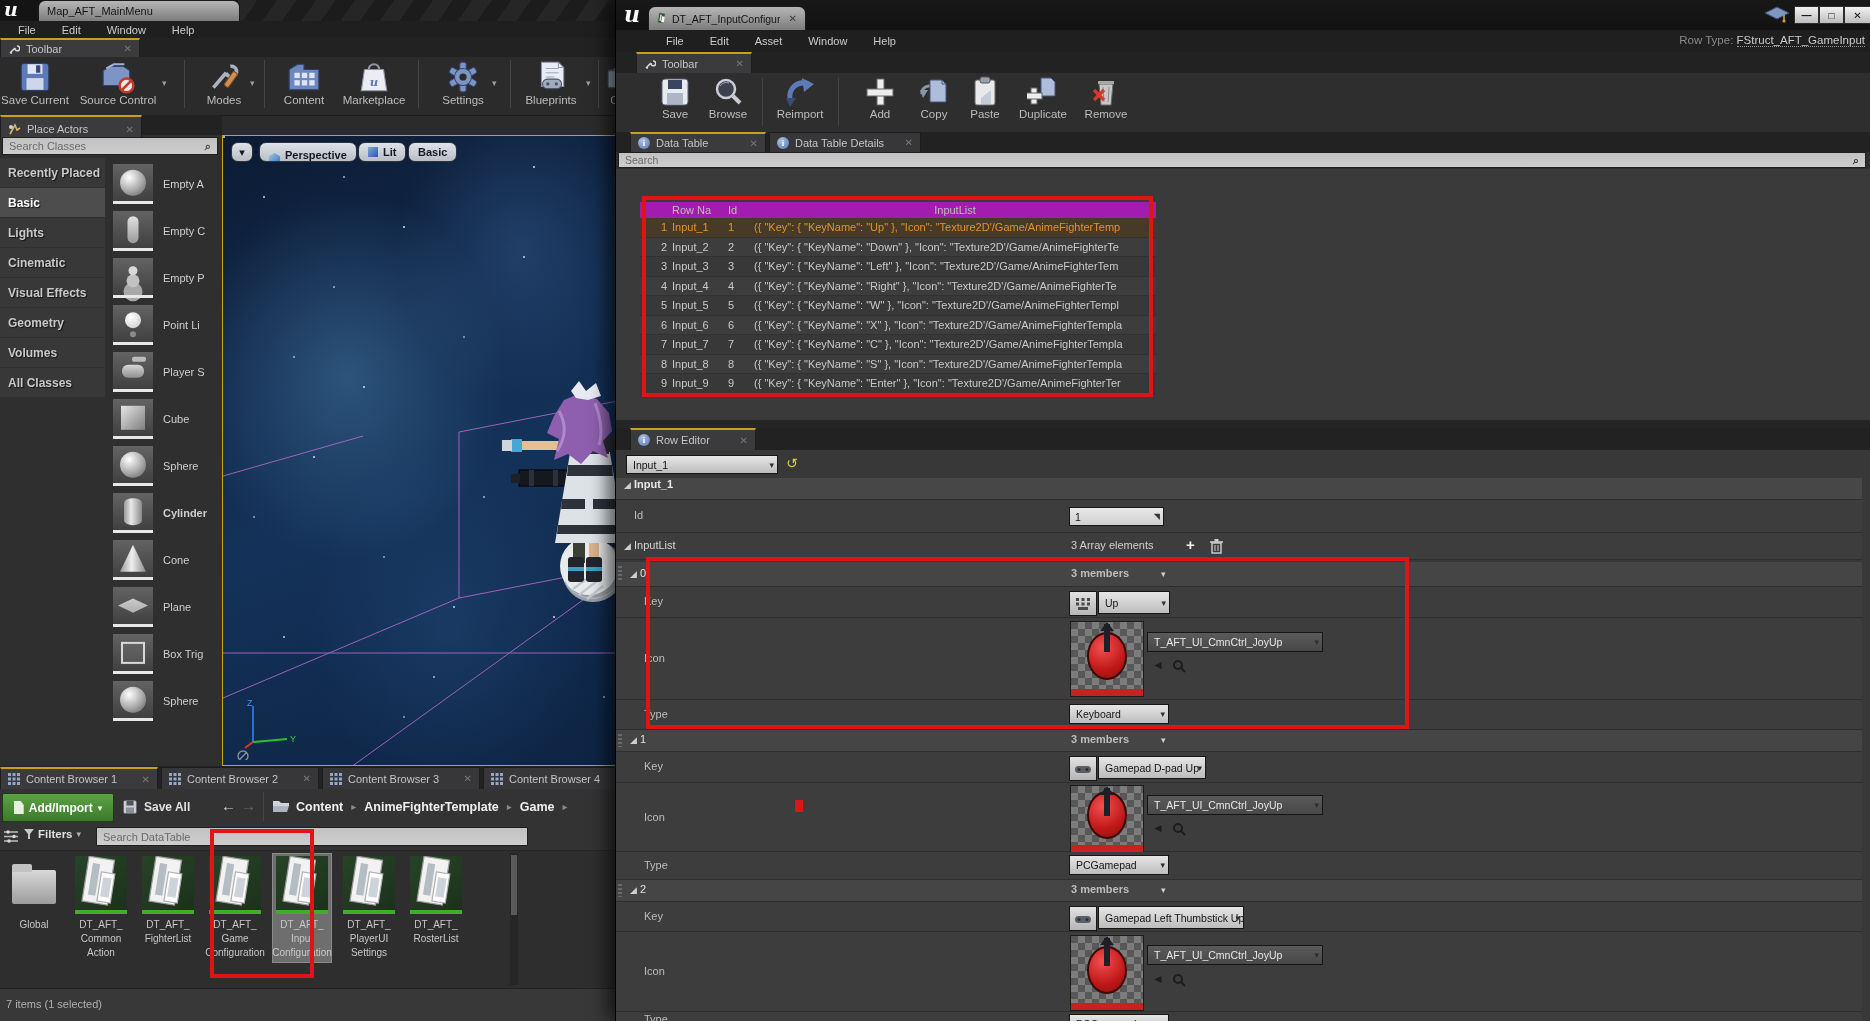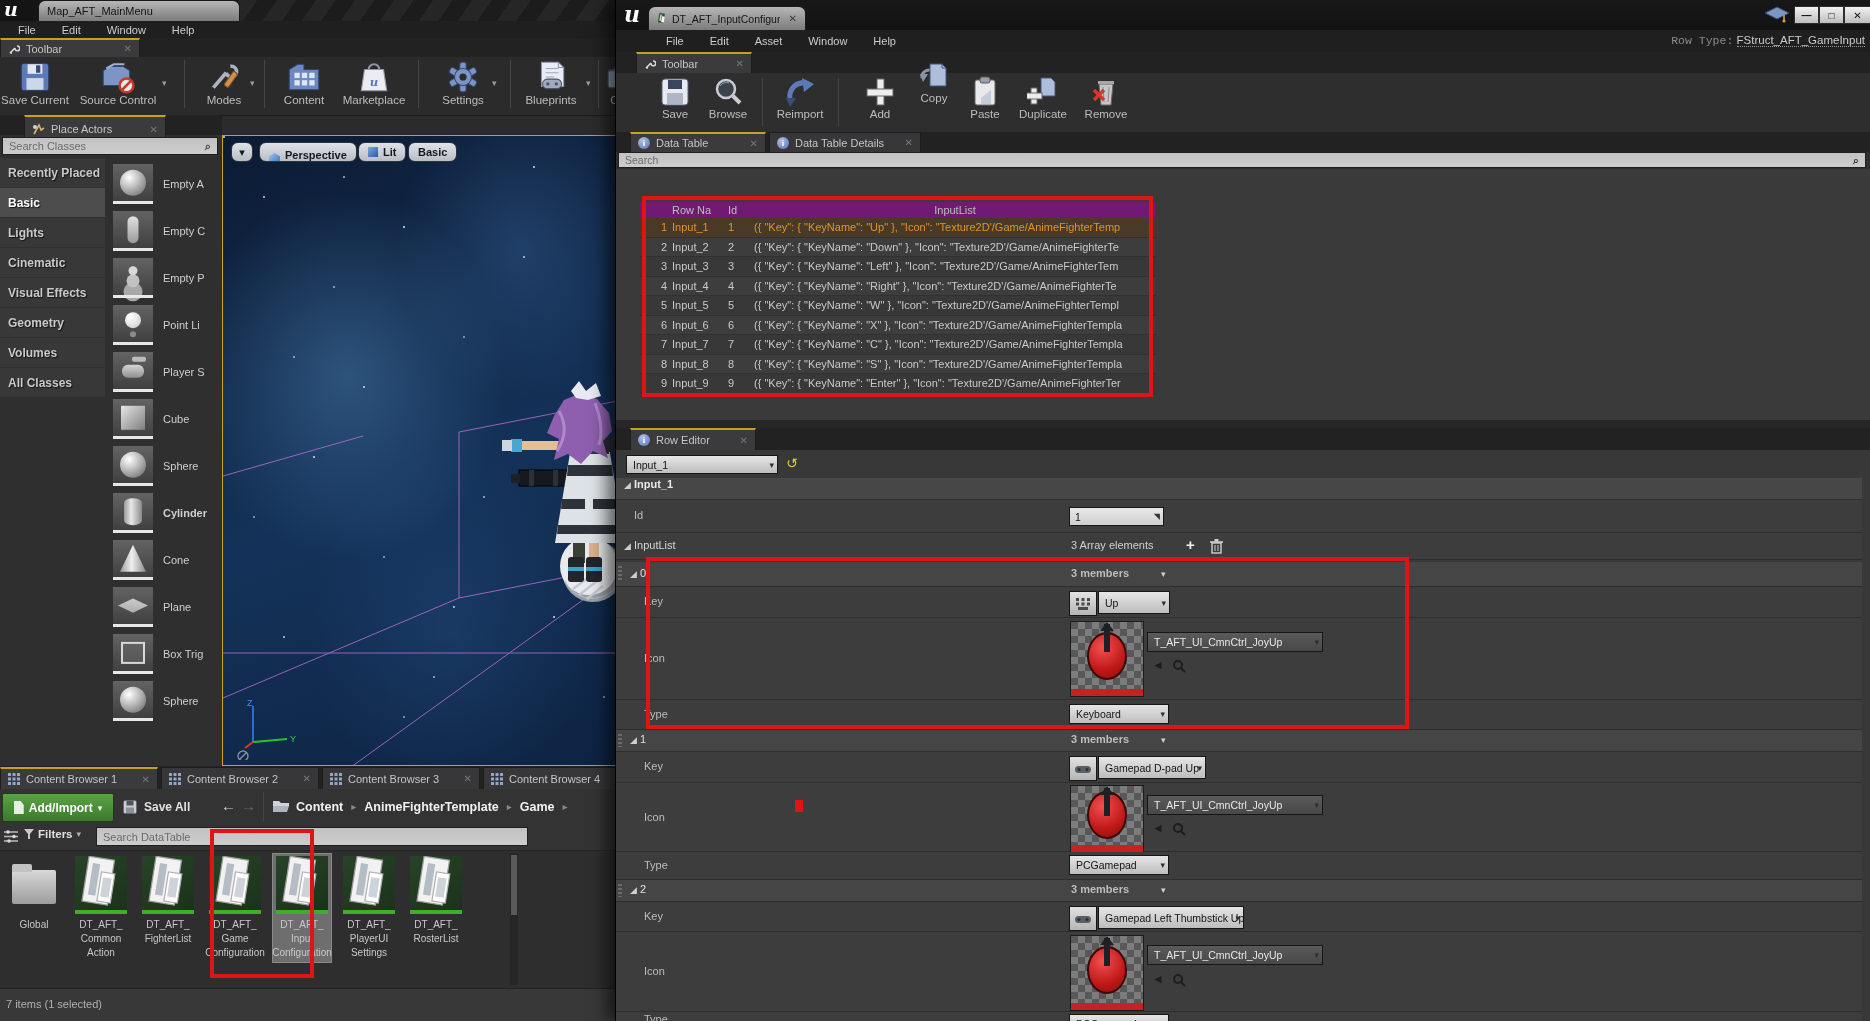--- a/index.html
+++ b/index.html
@@ -224,21 +224,21 @@
     <div class="abs toolbtn" style="left:602px;top:60px;width:40px;">
       <svg width="32" height="34" viewBox="0 0 30 32">
           <path d="M2 10 l24 -6 2 6 z" fill="#c6cdd9" stroke="#4c5668"></path>
           <rect x="2" y="10" width="26" height="16" rx="2" fill="#8e99ab" stroke="#4c5668"></rect>
         </svg>
       <span>Cine</span>
     </div>
 
     <div class="abs" style="left:0;top:115px;width:222px;height:651px;background:#2f2f2f;"></div>
     <div class="abs tabstrip" style="left:0;top:115px;width:222px;height:20px;"></div>
-    <div class="abs docktab active" style="left:0;top:115px;width:142px;height:26px;margin-left:24px;">
+    <div class="abs docktab active" style="left:0;top:115px;width:142px;height:26px;">
       <svg width="13" height="12" viewBox="0 0 13 12">
           <path d="M2 11 L7 2 L9 7 L12 5" stroke="#d8b46a" stroke-width="1.6" fill="none"></path>
           <circle cx="3" cy="4" r="2" fill="#cfd4dc"></circle>
         </svg>
       <span>Place Actors</span>
       <span class="x">✕</span>
     </div>
     <div class="abs searchlight" style="left:2px;top:137px;width:216px;height:18px;">
       <span>Search Classes</span>
       <span style="margin-left:auto;color:#444;font-weight:bold;">⌕</span>
@@ -657,21 +657,21 @@
     <div class="abs" style="left:0;top:30px;width:1254px;height:22px;background:#1f1f1f;border-bottom:1px solid #111;"></div>
     <div class="abs menubar" style="left:42px;top:30px;height:22px;">
 
     <span>File</span>
         <span>Edit</span>
         <span>Asset</span>
         <span>Window</span>
         <span>Help</span>
       </div>
     <div class="abs" style="right:6px;top:34px;font-size:11.5px;">
-      <span style="color:#8a8a8a;font-family:Liberation Mono, monospace;">Row Type:</span>
+      <span style="color:#8a8a8a;">Row Type:</span>
       <span style="color:#cbcbcb;border-bottom:1px dotted #9a9a9a;">FStruct_AFT_GameInput</span>
     </div>
 
     <div class="abs tabstrip" style="left:0;top:52px;width:1254px;height:21px;"></div>
     <div class="abs docktab active" style="left:20px;top:52px;width:116px;height:21px;">
       <svg width="12" height="12" viewBox="0 0 12 12">
           <path d="M2 10 L7 5 M7 5 a2.4 2.4 0 1 0 2-2 M2 10 l2 0" stroke="#d8d8d8" stroke-width="1.6" fill="none"></path>
         </svg>
       <span>Toolbar</span>
       <span class="x">✕</span>
@@ -704,21 +704,21 @@
       <span>Reimport</span>
     </div>
     <div class="abs tsep" style="left:222px;top:78px;height:48px;"></div>
     <div class="abs toolbtn" style="left:238px;top:76px;width:52px;">
       <svg width="32" height="32" viewBox="0 0 32 32">
           <rect x="13" y="3" width="7" height="26" fill="#ededed" stroke="#666"></rect>
           <rect x="3" y="13" width="26" height="7" fill="#ededed" stroke="#666"></rect>
         </svg>
       <span>Add</span>
     </div>
-    <div class="abs toolbtn" style="left:292px;top:60px;width:52px;">
+    <div class="abs toolbtn" style="left:292px;top:76px;width:52px;">
       <svg width="32" height="32" viewBox="0 0 32 32">
           <path d="M4 18 a7 7 0 0 1 8 -8" fill="none" stroke="#8a94a8" stroke-width="3"></path>
           <polygon points="2,14 10,14 5,22" fill="#8a94a8"></polygon>
           <path d="M12 4 h12 l4 4 v18 h-16 z" fill="#aebdd9" stroke="#44557c"></path>
           <path d="M24 4 v4 h4" fill="none" stroke="#44557c"></path>
         </svg>
       <span>Copy</span>
     </div>
     <div class="abs toolbtn" style="left:344px;top:76px;width:50px;">
       <svg width="32" height="32" viewBox="0 0 32 32">
@@ -763,21 +763,21 @@
       <span>Data Table Details</span>
       <span class="x">✕</span>
     </div>
 
     <div class="abs searchlight" style="left:2px;top:152px;width:1248px;height:16px;font-size:10.5px;">
       <span>Search</span>
       <span style="margin-left:auto;color:#333;font-weight:bold;">⌕</span>
     </div>
 
     <div class="abs" style="left:0;top:169px;width:1254px;height:251px;background:#3a3a3a;">
-      <div class="tgrid abs" style="left:24px;top:33px;width:516px;height:16px;background:#701a75;border-bottom:1px solid #2a2a2a;color:#bdbdbd;font-size:11px;">
+      <div class="tgrid abs" style="left:24px;top:33px;width:516px;height:16px;background:#a21caf;border-bottom:1px solid #2a2a2a;color:#bdbdbd;font-size:11px;">
         <span></span>
           <span></span>
         <span>Row Na</span>
         <span>Id</span>
         <span style="text-align:center;">InputList</span>
       </div>
       <div class="abs" style="left:24px;top:49px;width:516px;">
 
       <div class="trow tgrid sel">
           <span class="dots"></span>

